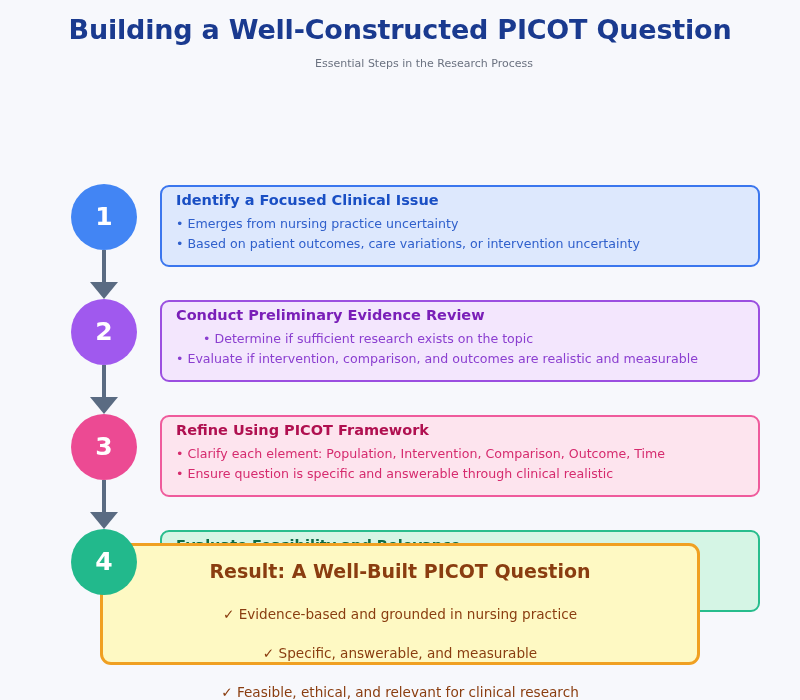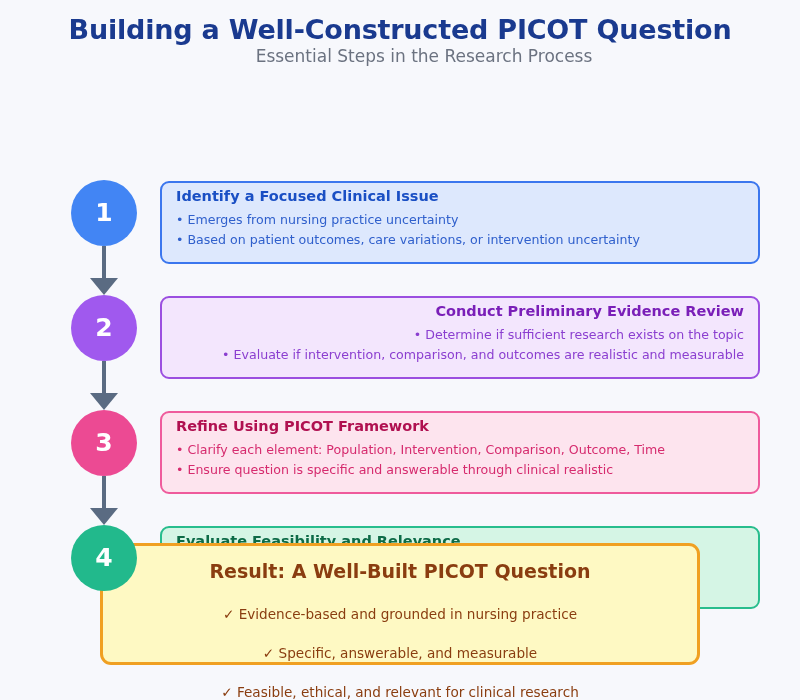--- a/index.html
+++ b/index.html
@@ -22,22 +22,23 @@
   }
   .page-title {
     font-size: 27px;
     font-weight: bold;
     color: #1a3a8f;
     letter-spacing: -0.2px;
     line-height: 1.2;
     margin: 0;
   }
   .page-subtitle {
-    font-size: 17px;
+    font-size: 11px;
     color: #6b7280;
+    margin-top: 11px;
     line-height: 1.2;
     padding-left: 48px;
   }
 
   
   .flow {
     position: relative;
     margin-top: 18px;
   }
 
@@ -164,23 +165,23 @@
 
   <div class="connector c1" style="top: 161px; height: 49px;">
     <div class="stem" style="background: rgb(90, 107, 130); height: 33px;"></div>
     <div class="head" style="border-top-color: rgb(90, 107, 130); top: 32px;"></div>
   </div>
 
   <div class="step-row s2" style="position: absolute; left: 0px; top: 0px; height: 0px;">
     <div class="step-circle" style="background: rgb(160, 89, 238); top: 210px;">
       <span>2</span>
     </div>
-    <div class="step-box" style="background: rgb(243, 230, 253); border-color: rgb(155, 79, 224); top: 211px; text-align: right;">
+    <div class="step-box" style="background: rgb(243, 230, 253); border-color: rgb(155, 79, 224); top: 211px;">
       <div class="step-title" style="color: rgb(122, 31, 184);">Conduct Preliminary Evidence Review</div>
-      <div class="step-bullet" style="color: rgb(139, 63, 208);">• Determine if sufficient research exists on the topic</div>
+      <div class="step-bullet" style="color: rgb(139, 63, 208); margin-left: 27px;">• Determine if sufficient research exists on the topic</div>
       <div class="step-bullet" style="color: rgb(139, 63, 208);">• Evaluate if intervention, comparison, and outcomes are realistic and measurable</div>
     </div>
   </div>
 
   <div class="connector c2" style="top: 276px; height: 49px;">
     <div class="stem" style="background: rgb(90, 107, 130); height: 33px;"></div>
     <div class="head" style="border-top-color: rgb(90, 107, 130); top: 32px;"></div>
   </div>
 
   <div class="step-row s3" style="position: absolute; left: 0px; top: 0px; height: 0px;">

